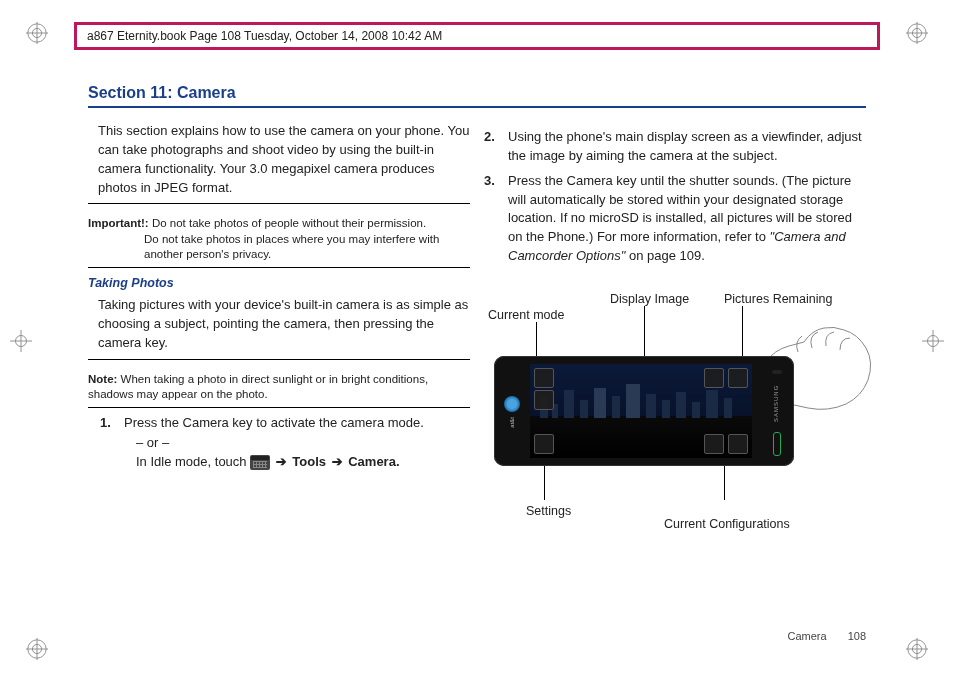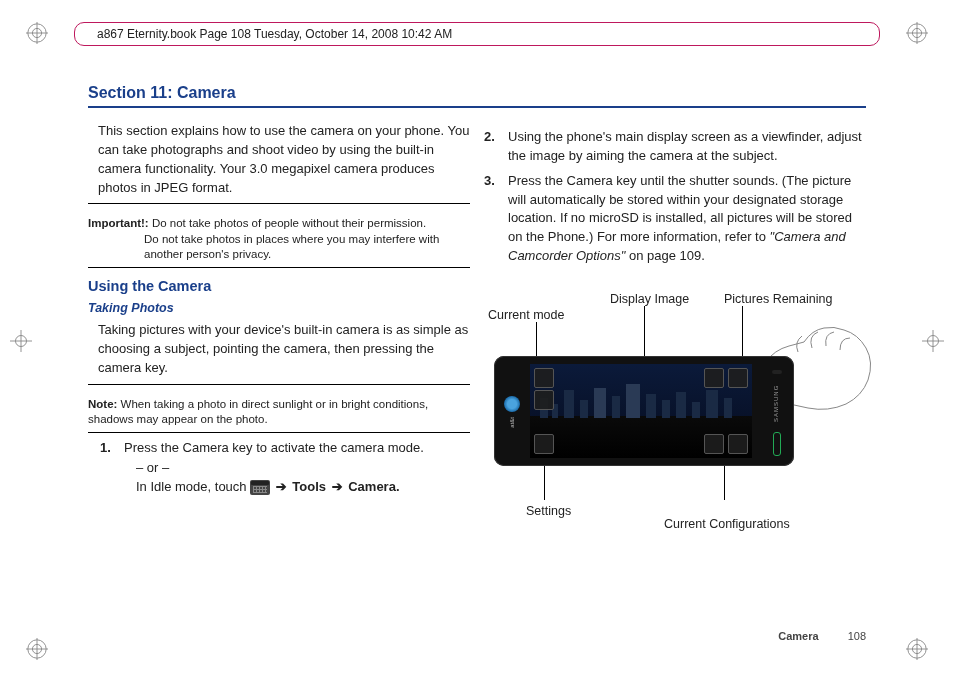--- a/index.html
+++ b/index.html
@@ -24,23 +24,23 @@
   .cm-bl { bottom: 22px; left: 26px; }
   .cm-br { bottom: 22px; right: 26px; }
   .cm-ml { top: 330px; left: 10px; }
   .cm-mr { top: 330px; right: 10px; }
 
   .page-frame {
     position: absolute;
     top: 22px;
     left: 74px;
     right: 74px;
-    border: 1px solid #be185d;
-    border-radius: 10px;
-    padding: 4px 22px;
+    border: 3px solid #be185d;
+    border-radius: 0;
+    padding: 4px 10px;
     font-size: 12px;
   }
 
   .content {
     position: absolute;
     top: 84px;
     left: 88px;
     right: 88px;
     bottom: 40px;
   }
@@ -128,21 +128,21 @@
 
   .step-ref-italic { font-style: italic; }
 
   .footer {
     position: absolute;
     right: 0;
     bottom: 0;
     font-size: 11px;
     color: #444;
   }
-  .footer span.label { margin-right: 26px; font-weight: bold; }
+  .footer span.label { margin-right: 18px; }
 
   
   .diagram {
     position: relative;
     width: 380px;
     height: 250px;
     margin-top: 10px;
   }
   .phone {
     position: absolute;
@@ -272,21 +272,20 @@
       <p style="padding-left:10px;">This section explains how to use the camera on your phone. You can take photographs and shoot video by using the built-in camera functionality. Your 3.0 megapixel camera produces photos in JPEG format.</p>
 
       <hr class="hr-thin">
       <div class="note-block">
         <b>Important!:</b>
         <span>Do not take photos of people without their permission.</span>
         <span class="note-indent">Do not take photos in places where you may interfere with another person's privacy.</span>
       </div>
       <hr class="hr-thin">
 
-      <div class="h2-blue">Using the Camera</div>
       <div class="h3-blue">Taking Photos</div>
       <p style="padding-left:10px;">Taking pictures with your device's built-in camera is as simple as choosing a subject, pointing the camera, then pressing the camera key.</p>
 
       <hr class="hr-thin">
       <div class="note-block">
         <b>Note:</b>
         <span>When taking a photo in direct sunlight or in bright conditions, shadows may appear on the photo.</span>
       </div>
       <hr class="hr-thin">
 

